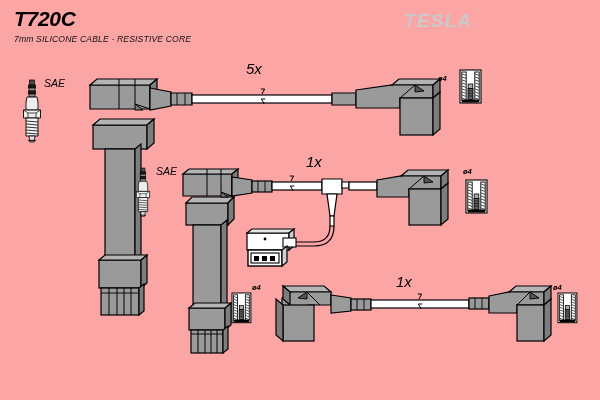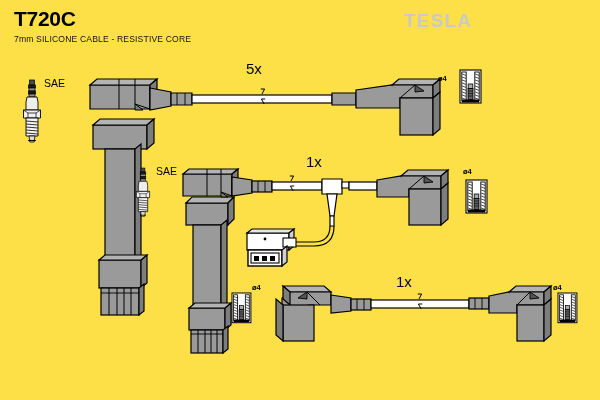--- a/index.html
+++ b/index.html
@@ -7,22 +7,23 @@
     padding: 0;
     background: #ffffff;
   }
   body {
     font-family: "Liberation Sans", sans-serif;
   }
   #page {
     position: relative;
     width: 600px;
     height: 400px;
-    background: #fde047;
+    background: #fca5a5;
     overflow: hidden;
+    font-style: italic;
   }
   #page svg {
     position: absolute;
     left: 0;
     top: 0;
   }
   .part-title {
     font-family: "Liberation Sans", sans-serif;
     font-size: 21px;
     font-weight: bold;

